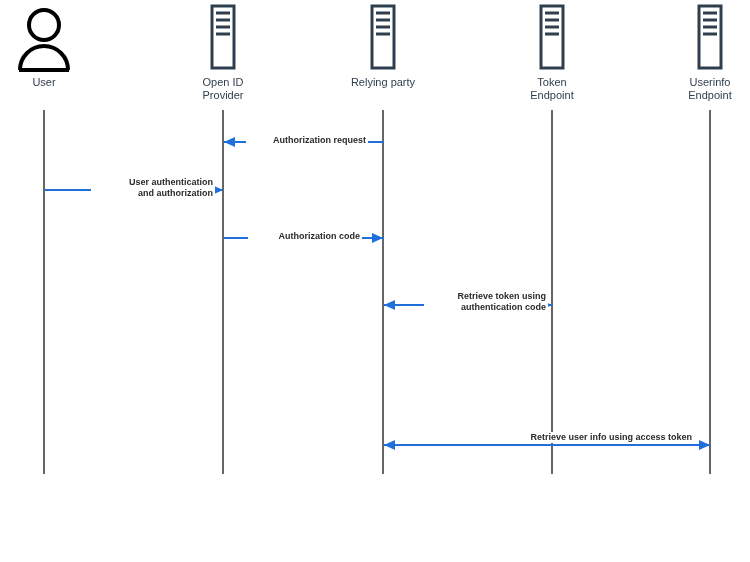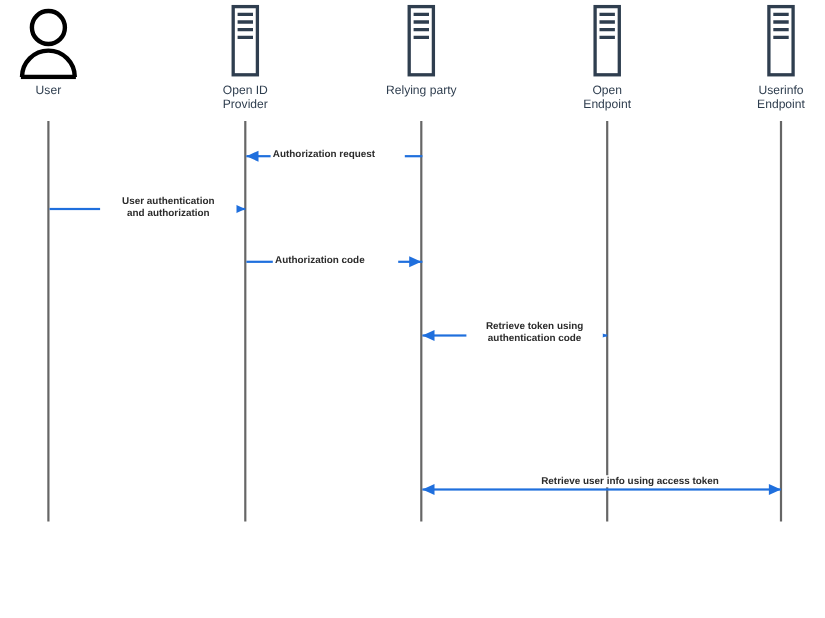--- a/index.html
+++ b/index.html
@@ -63,27 +63,27 @@
   .arrowhead.right {
     border-left: 11px solid #1f6fdd;
   }
   .msg-label {
     position: absolute;
     font-size: 9px;
     line-height: 11px;
     font-weight: bold;
     color: #2b2b2b;
     white-space: pre-line;
-    text-align: left;
+    text-align: right;
     background: #ffffff;
     padding: 0 2px;
     font-family: "Liberation Sans", sans-serif;
   }
   .msg-label.two-line {
-    text-align: center;
+    text-align: right;
   }
 </style>
 </head>
 <body>
 
 <div id="diagram">
 
   <div class="participant" style="left:-16px;">
     <div class="participant-icon">
       <svg width="60" height="72" viewBox="0 0 60 72" aria-hidden="true">
@@ -125,21 +125,21 @@
   <div class="participant" style="left:492px;">
     <div class="participant-icon">
       <svg width="46" height="72" viewBox="0 0 46 72" aria-hidden="true">
         <rect x="12" y="6" width="22" height="62" fill="#ffffff" stroke="#2f3e4f" stroke-width="3"></rect>
         <line x1="16" y1="13" x2="30" y2="13" stroke="#2f3e4f" stroke-width="3"></line>
         <line x1="16" y1="20" x2="30" y2="20" stroke="#2f3e4f" stroke-width="3"></line>
         <line x1="16" y1="27" x2="30" y2="27" stroke="#2f3e4f" stroke-width="3"></line>
         <line x1="16" y1="34" x2="30" y2="34" stroke="#2f3e4f" stroke-width="3"></line>
       </svg>
     </div>
-    <div class="participant-label">Open
+    <div class="participant-label">Token
 Endpoint</div>
   </div>
 
   <div class="participant" style="left:650px;">
     <div class="participant-icon">
       <svg width="46" height="72" viewBox="0 0 46 72" aria-hidden="true">
         <rect x="12" y="6" width="22" height="62" fill="#ffffff" stroke="#2f3e4f" stroke-width="3"></rect>
         <line x1="16" y1="13" x2="30" y2="13" stroke="#2f3e4f" stroke-width="3"></line>
         <line x1="16" y1="20" x2="30" y2="20" stroke="#2f3e4f" stroke-width="3"></line>
         <line x1="16" y1="27" x2="30" y2="27" stroke="#2f3e4f" stroke-width="3"></line>

